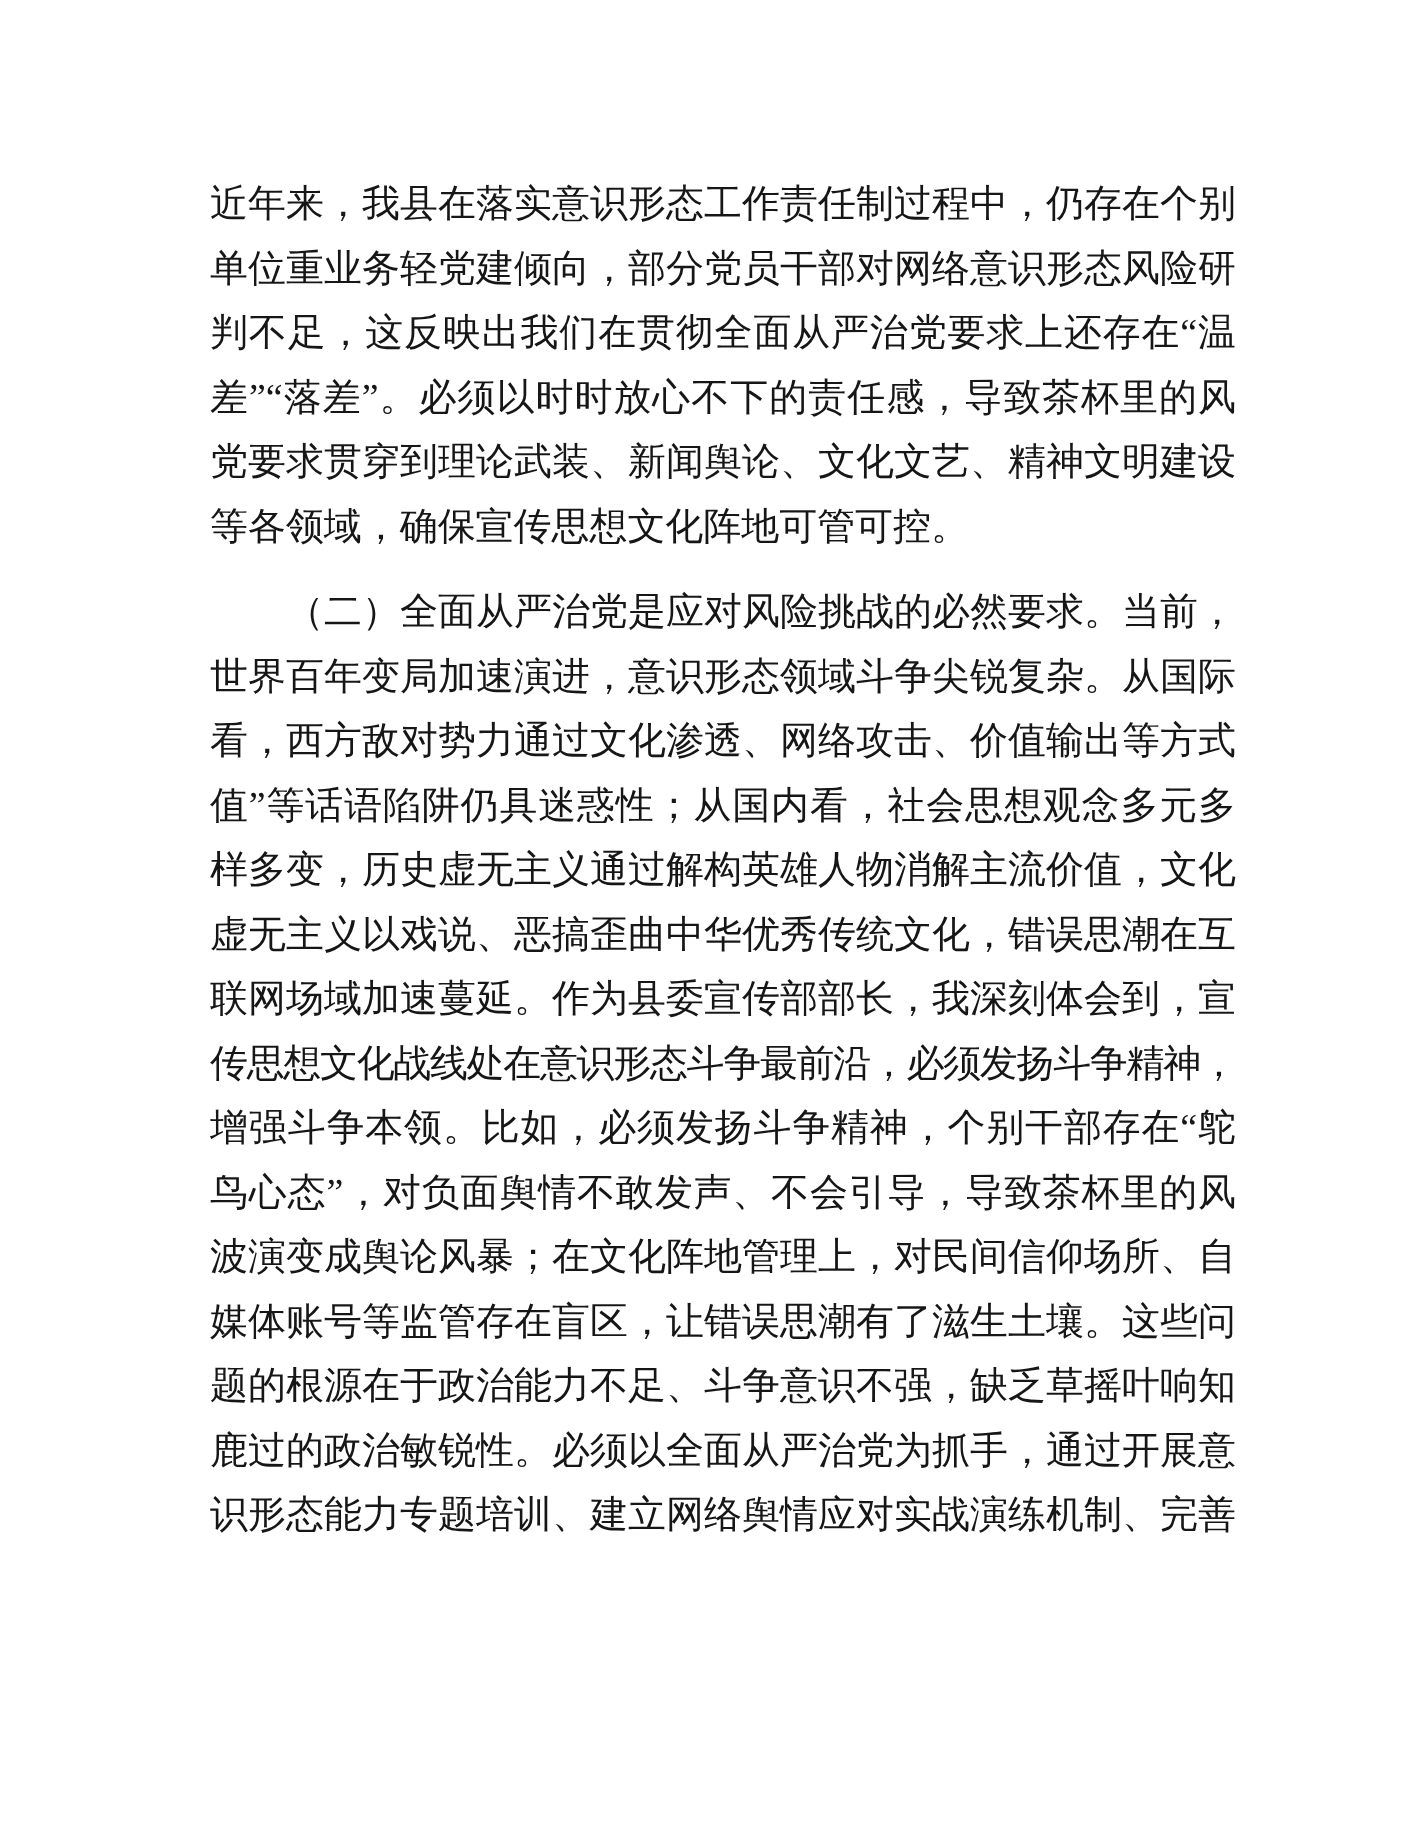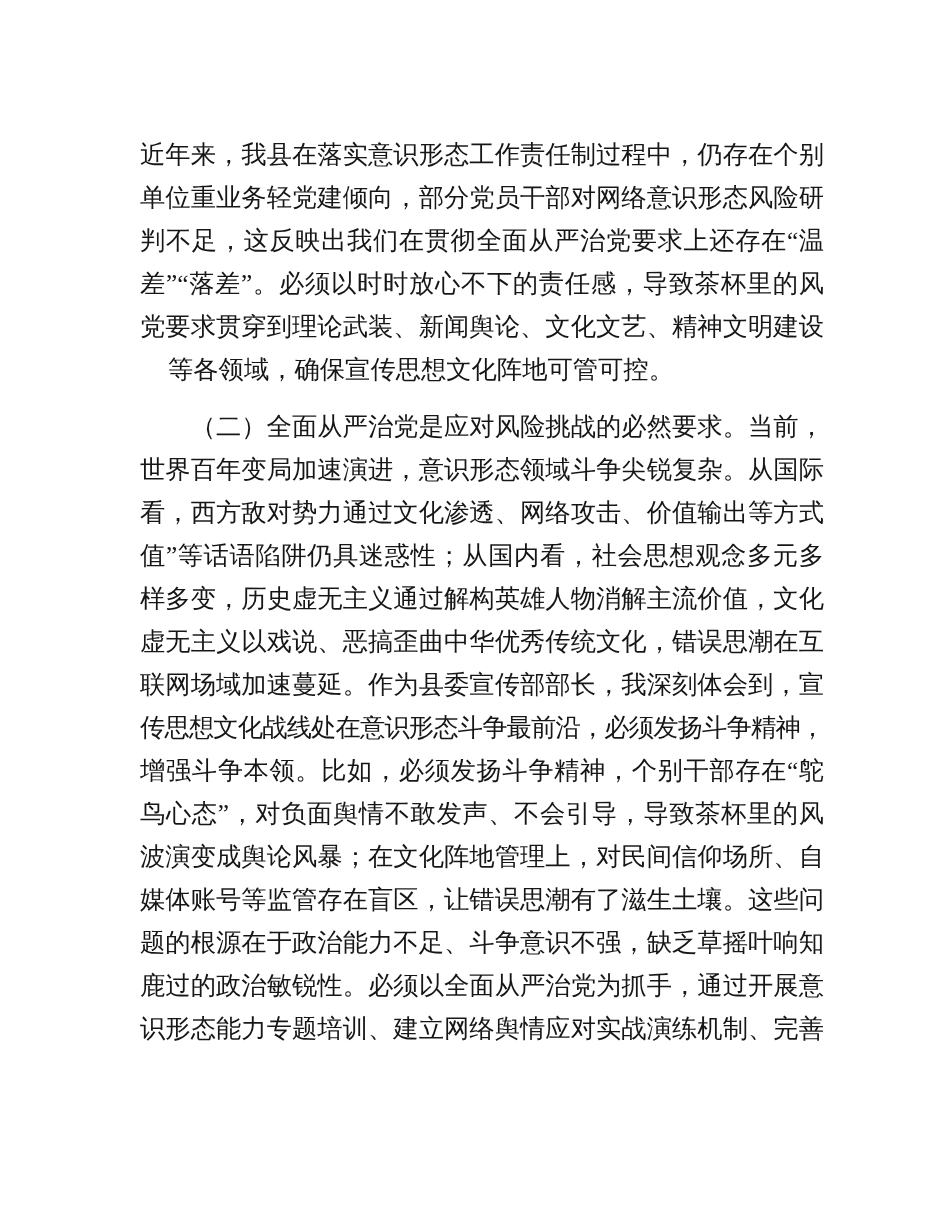--- a/index.html
+++ b/index.html
@@ -10,40 +10,39 @@
   .page {
     position: relative;
     width: 950px;
     height: 1230px;
     background: #ffffff;
     overflow: hidden;
   }
   .text-block {
     position: absolute;
     left: 140px;
-    top: 133px;
+    top: 115px;
     width: 684px;
     font-family: "Liberation Serif", "DejaVu Serif", serif;
     font-size: 25.3px;
     line-height: 43px;
     color: #161616;
     font-weight: 400;
   }
   .paragraph + .paragraph {
     margin-top: 14px;
   }
   .line {
     height: 43px;
     white-space: nowrap;
     text-align: justify;
     text-align-last: justify;
   }
   .line.short {
     text-align-last: left;
-    margin-left: 28px;
   }
   .para-indent .line:first-child {
     text-indent: 2em;
   }
 </style>
 </head>
 <body>
 
 <div class="page" style="background: rgb(255, 255, 255);">
   <div class="text-block" style="color: rgb(22, 22, 22);">

